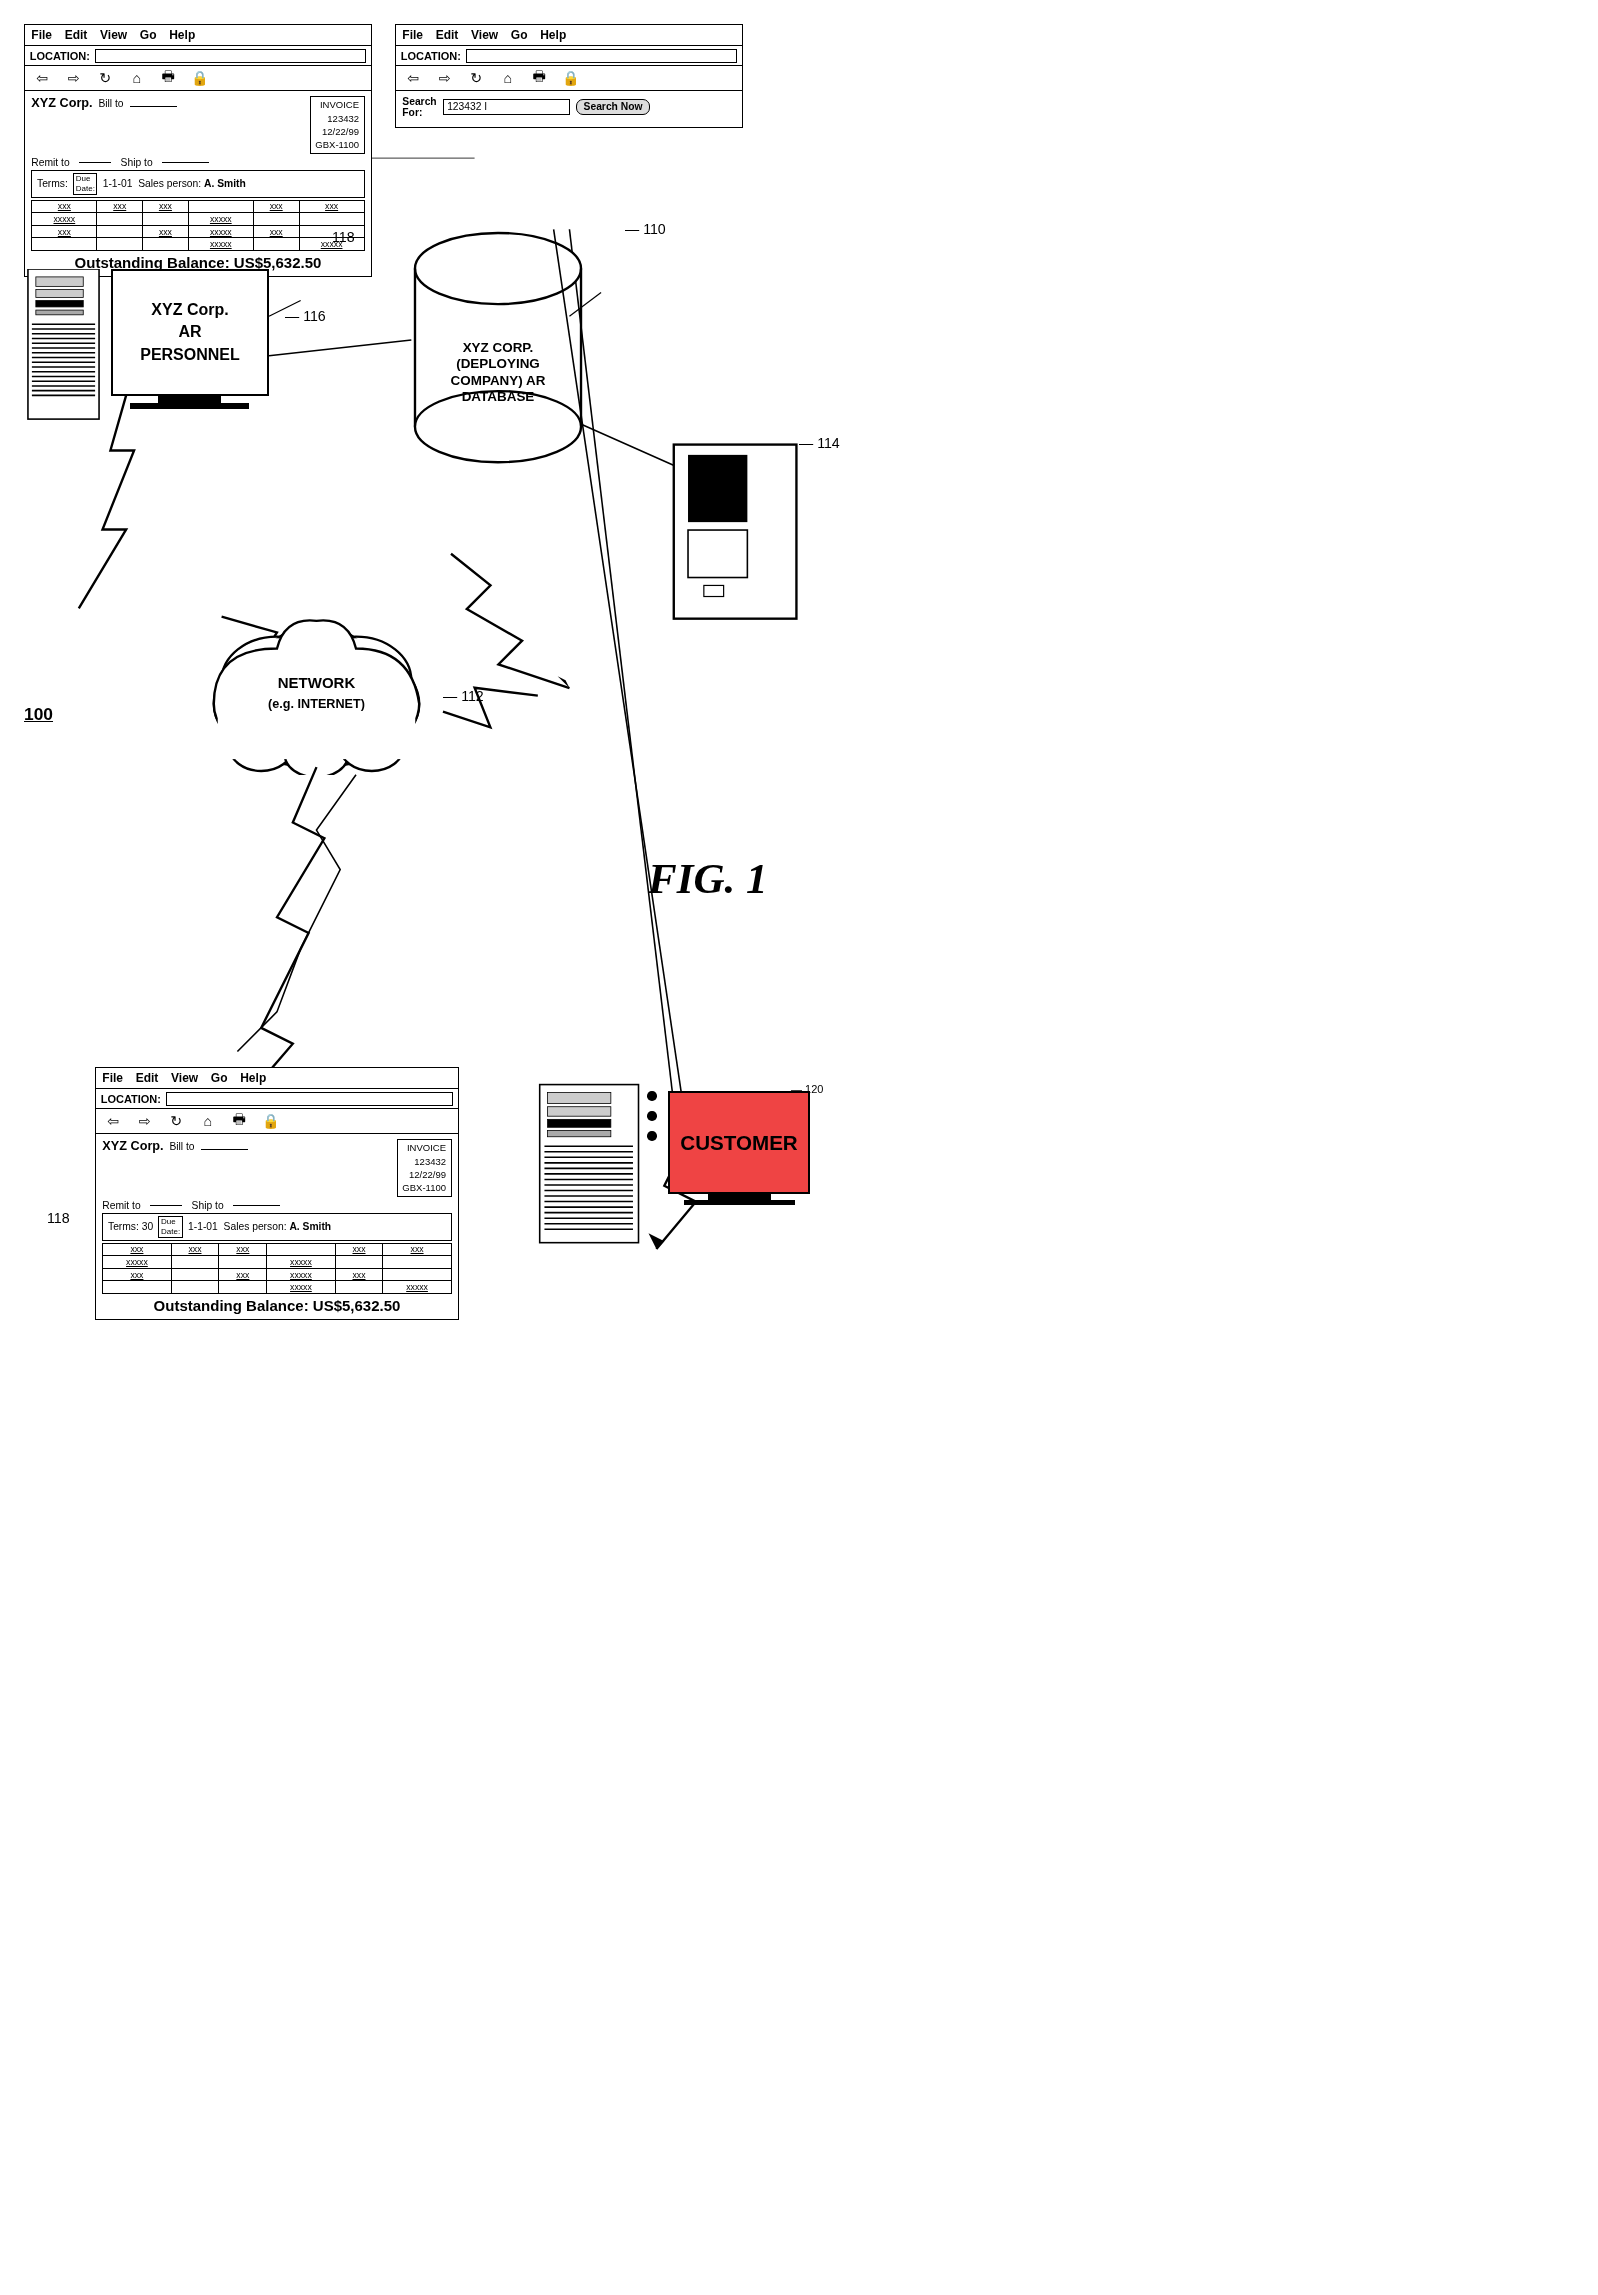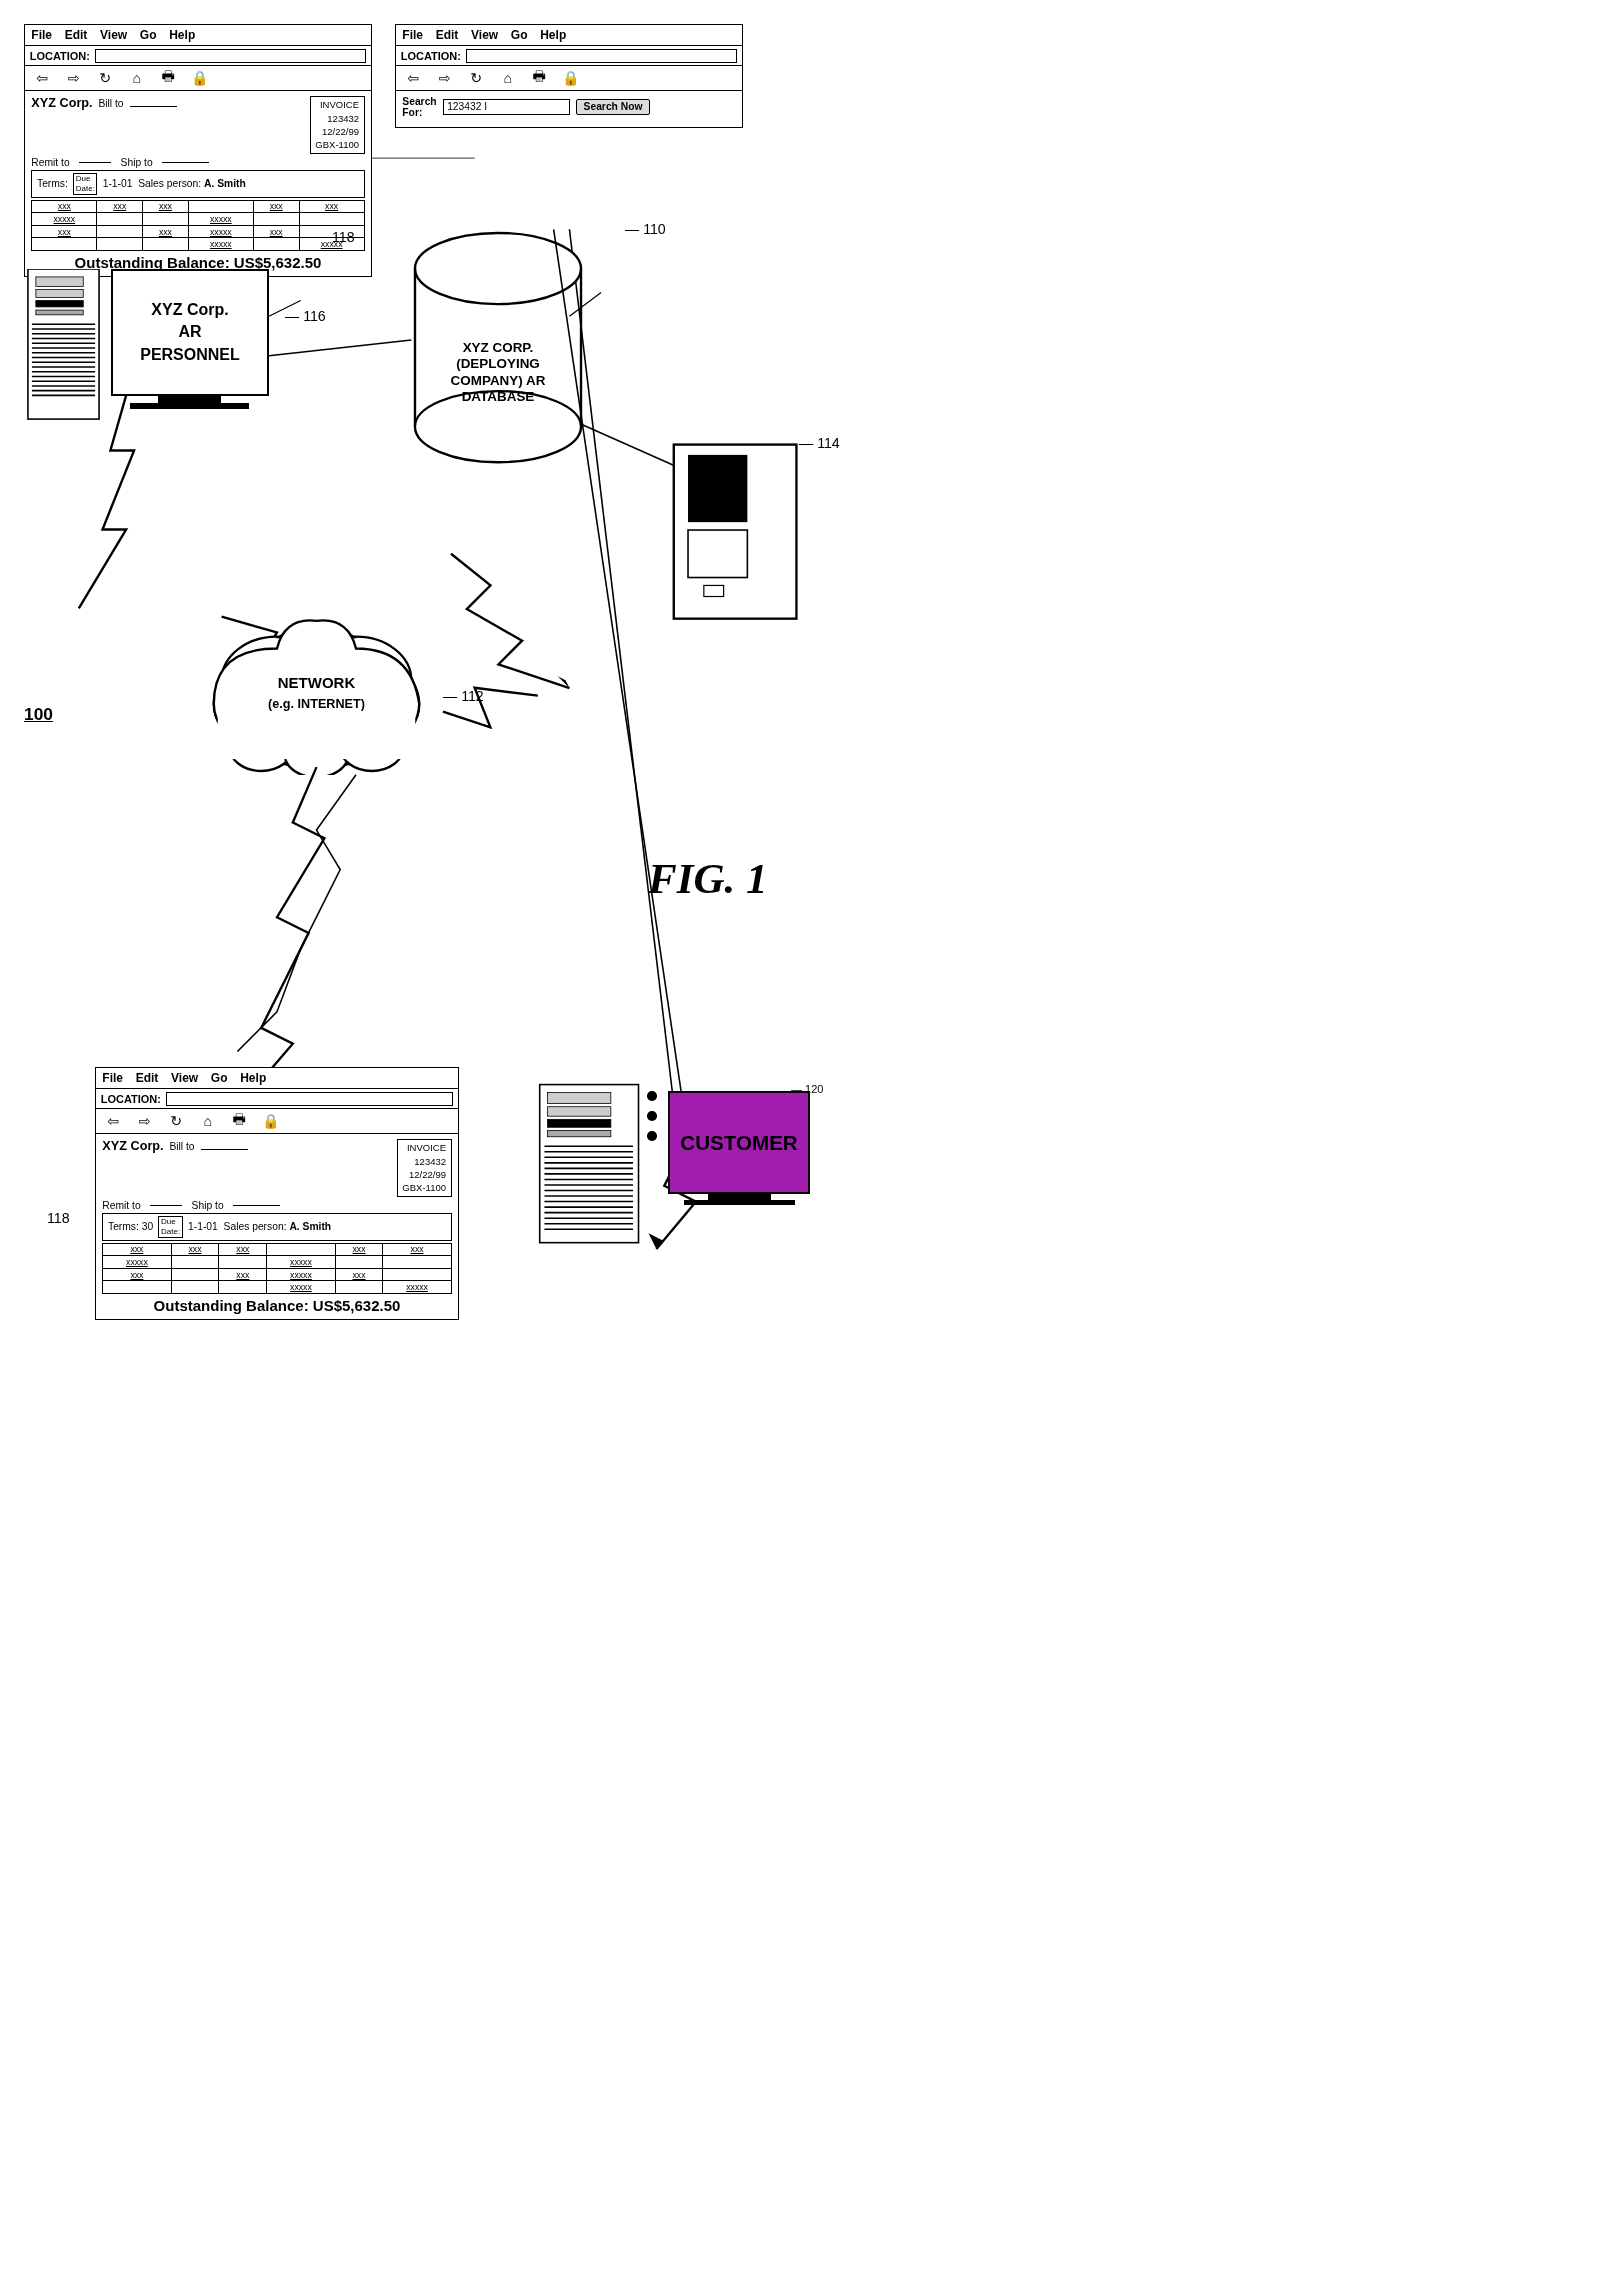--- a/index.html
+++ b/index.html
@@ -196,21 +196,21 @@
 
     .search-input-box {
       border: 0.8px solid #000;
       padding: 1.6px 3.2px;
       font-size: 10.3px;
       width: 127px;
     }
 
     .search-now-btn {
       border: 1.6px solid #000;
-      border-radius: 2px;
+      border-radius: 7px;
       padding: 1.6px 6.3px;
       font-size: 10.3px;
       font-weight: bold;
       background: #ddd;
       cursor: pointer;
     }
 
     
     .terms-section {
       border: 0.8px solid #000;
@@ -643,21 +643,21 @@
       <line x1="8" y1="171" x2="120" y2="171" stroke="black" stroke-width="2"></line>
       <line x1="8" y1="178" x2="120" y2="178" stroke="black" stroke-width="2"></line>
       <line x1="8" y1="185" x2="120" y2="185" stroke="black" stroke-width="2"></line>
     </svg>
   </div>
 
   <div style="position:absolute; top:1091px; left:647px; width:9.5px; height:9.5px; border-radius:50%; background:#000;"></div>
   <div style="position:absolute; top:1111px; left:647px; width:9.5px; height:9.5px; border-radius:50%; background:#000;"></div>
   <div style="position:absolute; top:1131px; left:647px; width:9.5px; height:9.5px; border-radius:50%; background:#000;"></div>
 
-  <div style="position:absolute; top:1091px; left:668px; width:142px; height:103px; border:2.4px solid black; background:#a21caf; display:flex; align-items:center; justify-content:center;">
+  <div style="position:absolute; top:1091px; left:668px; width:142px; height:103px; border:2.4px solid black; background:#ef4444; display:flex; align-items:center; justify-content:center;">
     <div style="font-weight:bold; font-size:20.6px; text-align:center;">CUSTOMER</div>
   </div>
 
   <div style="position:absolute; top:1194px; left:708px; width:63px; height:6.3px; background:#000;"></div>
   <div style="position:absolute; top:1200px; left:684px; width:111px; height:4.7px; background:#000;"></div>
 
   <div style="position:absolute; top:1083px; left:791px; font-size:11px;">
     — <span>120</span>
   </div>
 

